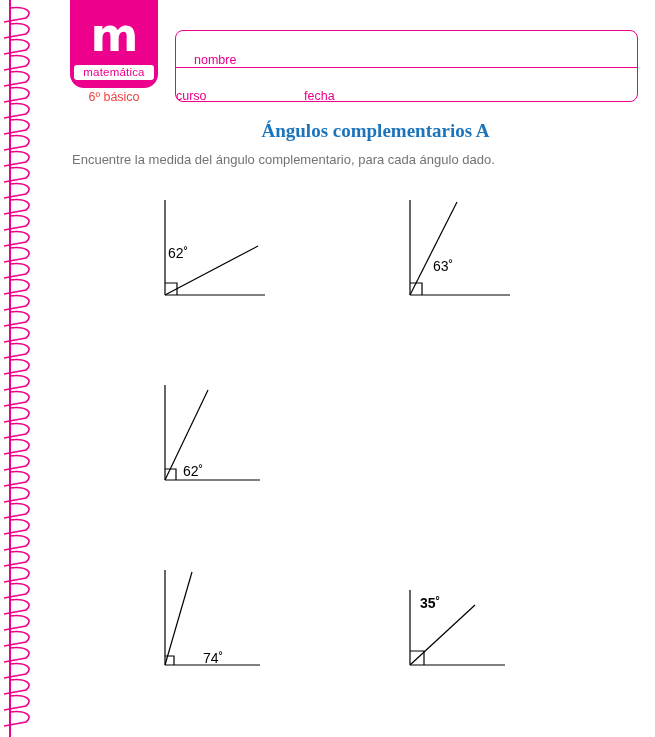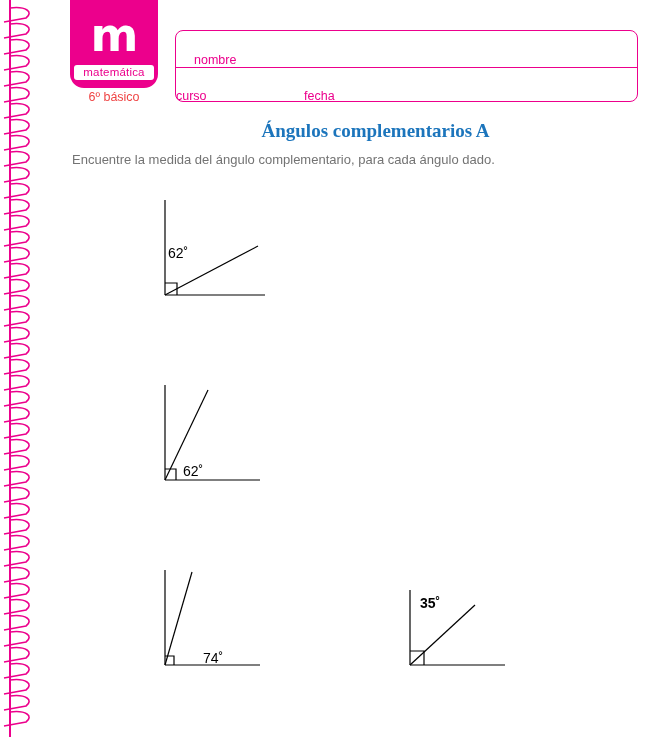--- a/index.html
+++ b/index.html
@@ -219,20 +219,31 @@
         <g stroke="#000000" stroke-width="1.2" fill="none">
           <line x1="15" y1="105" x2="115" y2="105"></line>
           <line x1="15" y1="105" x2="15" y2="10"></line>
           <line x1="15" y1="105" x2="108" y2="56"></line>
           <polyline points="15,93 27,93 27,105"></polyline>
         </g>
       </svg>
       <div class="ang-label" style="left:18px; top:55px;">62˚</div>
     </div>
 
+    <div class="cell">
+      <svg width="245" height="185" viewBox="0 0 245 185" xmlns="http://www.w3.org/2000/svg">
+        <g stroke="#000000" stroke-width="1.2" fill="none">
+          <line x1="15" y1="105" x2="115" y2="105"></line>
+          <line x1="15" y1="105" x2="15" y2="10"></line>
+          <line x1="15" y1="105" x2="62" y2="12"></line>
+          <polyline points="15,93 27,93 27,105"></polyline>
+        </g>
+      </svg>
+      <div class="ang-label" style="left:38px; top:68px;">63˚</div>
+    </div>
 
   </div>
 
   <div class="row">
 
     <div class="cell">
       <svg width="245" height="185" viewBox="0 0 245 185" xmlns="http://www.w3.org/2000/svg">
         <g stroke="#000000" stroke-width="1.2" fill="none">
           <line x1="15" y1="105" x2="110" y2="105"></line>
           <line x1="15" y1="105" x2="15" y2="10"></line>

